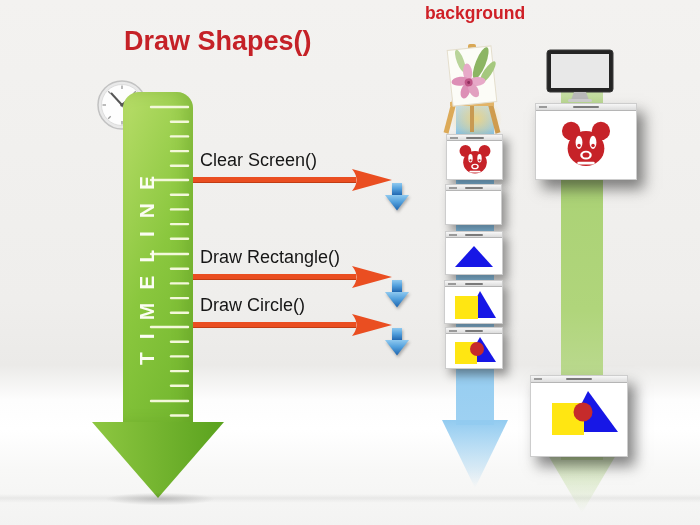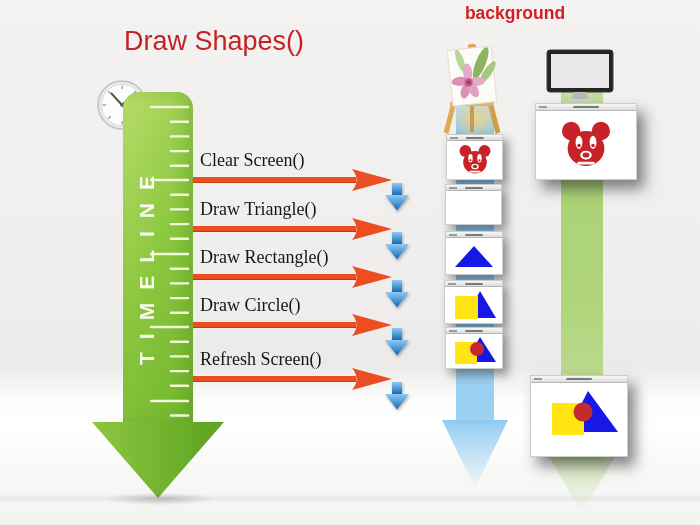--- a/index.html
+++ b/index.html
@@ -2,38 +2,38 @@
 <html><head>
 <meta charset="utf-8">
 <style>
   html,body{margin:0;padding:0;background:#ddd;}
   .stage{
     position:relative;width:700px;height:525px;overflow:hidden;
     font-family:"Liberation Sans",sans-serif;
     background:linear-gradient(180deg,#f3f2f0 0px,#efeeec 300px,#ebeae8 365px,#fdfdfd 400px,#ffffff 430px,#f8f8f7 470px,#f3f3f2 525px);
   }
   
-  .title{position:absolute;left:124px;top:26px;font-size:27px;font-weight:normal;color:#c52127;}
-  .col-header{position:absolute;text-align:center;color:#cf2027;font-weight:bold;font-size:17.5px;line-height:1.12;margin-left:40px;}
+  .title{position:absolute;left:124px;top:26px;font-size:27px;font-weight:bold;color:#c52127;}
+  .col-header{position:absolute;text-align:center;color:#cf2027;font-weight:bold;font-size:17.5px;line-height:1.12;}
   .col-header.bg{left:420px;top:4px;width:110px;}
   .col-header.gw{left:540px;top:4px;width:90px;}
   
   .bar{position:absolute;left:123px;top:92px;width:70px;height:331px;border-radius:16px 16px 0 0;
        background:linear-gradient(115deg,#b8dd69,#8ac73e 50%,#6fb42c);
        box-shadow:inset -8px 0 14px rgba(80,130,25,.25);}
   .bar-ticks{position:absolute;left:0;top:0;}
   .tl-label{position:absolute;left:28px;top:251px;width:240px;height:26px;
        transform:rotate(-90deg);text-align:center;
        font-size:21px;font-weight:bold;letter-spacing:13px;color:#fbfdf2;}
   .bar-head{position:absolute;left:92px;top:422px;}
   .bar-shadow{position:absolute;left:100px;top:492px;width:120px;height:14px;
        background:radial-gradient(ellipse,rgba(0,0,0,.20),rgba(0,0,0,0) 65%);}
   .clock{position:absolute;left:96px;top:79px;}
   
-  .row{position:absolute;left:193px;width:240px;height:62px;font-family:Liberation Serif, serif;}
+  .row{position:absolute;left:193px;width:240px;height:62px;}
   .row.r1{top:150px}.row.r2{top:199px}.row.r3{top:247px}.row.r4{top:295px}.row.r5{top:349px}
   .step-label{position:absolute;left:7px;top:0;font-size:18px;color:#161616;white-space:nowrap;}
   .step-line{position:absolute;left:0;top:27px;width:163px;height:5px;background:#ea4e21;
        border-bottom:1px solid rgba(160,45,10,.55);}
   .step-dart{position:absolute;left:159px;top:16px;}
   .step-down{position:absolute;left:191px;top:33px;filter:drop-shadow(1px 2px 1.5px rgba(0,0,0,.28));}
   
   .band-blue{position:absolute;left:456px;top:103px;width:38px;height:322px;
        background:linear-gradient(180deg,rgba(139,200,238,.45),#82c3ec 10%,#8dc9ef 60%,#9ed1f2 100%);}
   .band-blue-head{position:absolute;left:442px;top:420px;width:66px;height:68px;
@@ -163,55 +163,33 @@
     <div class="step-label">Clear Screen()</div>
     <div class="step-line"></div>
     <svg class="step-dart" width="40" height="28">
         <path d="M0 3 L40 14 L0 25 Q9 14 0 3 Z" fill="#ea4e21"></path>
       </svg>
     <svg class="step-down" width="26" height="28">
         <rect x="8" y="0" width="10" height="12.5" fill="url(#gradBlue)"></rect>
         <polygon points="1,12 25,12 13,27.5" fill="url(#gradBlue)"></polygon>
       </svg>
   </div>
-  <div class="row r2">
-    <div class="step-label">Draw Triangle()</div>
-    <div class="step-line"></div>
-    <svg class="step-dart" width="40" height="28">
-        <path d="M0 3 L40 14 L0 25 Q9 14 0 3 Z" fill="#ea4e21"></path>
-      </svg>
-    <svg class="step-down" width="26" height="28">
-        <rect x="8" y="0" width="10" height="12.5" fill="url(#gradBlue)"></rect>
-        <polygon points="1,12 25,12 13,27.5" fill="url(#gradBlue)"></polygon>
-      </svg>
-  </div>
   <div class="row r4">
     <div class="step-label">Draw Circle()</div>
     <div class="step-line"></div>
     <svg class="step-dart" width="40" height="28">
         <path d="M0 3 L40 14 L0 25 Q9 14 0 3 Z" fill="#ea4e21"></path>
       </svg>
     <svg class="step-down" width="26" height="28">
         <rect x="8" y="0" width="10" height="12.5" fill="url(#gradBlue)"></rect>
         <polygon points="1,12 25,12 13,27.5" fill="url(#gradBlue)"></polygon>
       </svg>
   </div>
   <div class="row r3">
     <div class="step-label">Draw Rectangle()</div>
-    <div class="step-line"></div>
-    <svg class="step-dart" width="40" height="28">
-        <path d="M0 3 L40 14 L0 25 Q9 14 0 3 Z" fill="#ea4e21"></path>
-      </svg>
-    <svg class="step-down" width="26" height="28">
-        <rect x="8" y="0" width="10" height="12.5" fill="url(#gradBlue)"></rect>
-        <polygon points="1,12 25,12 13,27.5" fill="url(#gradBlue)"></polygon>
-      </svg>
-  </div>
-  <div class="row r5">
-    <div class="step-label">Refresh Screen()</div>
     <div class="step-line"></div>
     <svg class="step-dart" width="40" height="28">
         <path d="M0 3 L40 14 L0 25 Q9 14 0 3 Z" fill="#ea4e21"></path>
       </svg>
     <svg class="step-down" width="26" height="28">
         <rect x="8" y="0" width="10" height="12.5" fill="url(#gradBlue)"></rect>
         <polygon points="1,12 25,12 13,27.5" fill="url(#gradBlue)"></polygon>
       </svg>
   </div>
 

